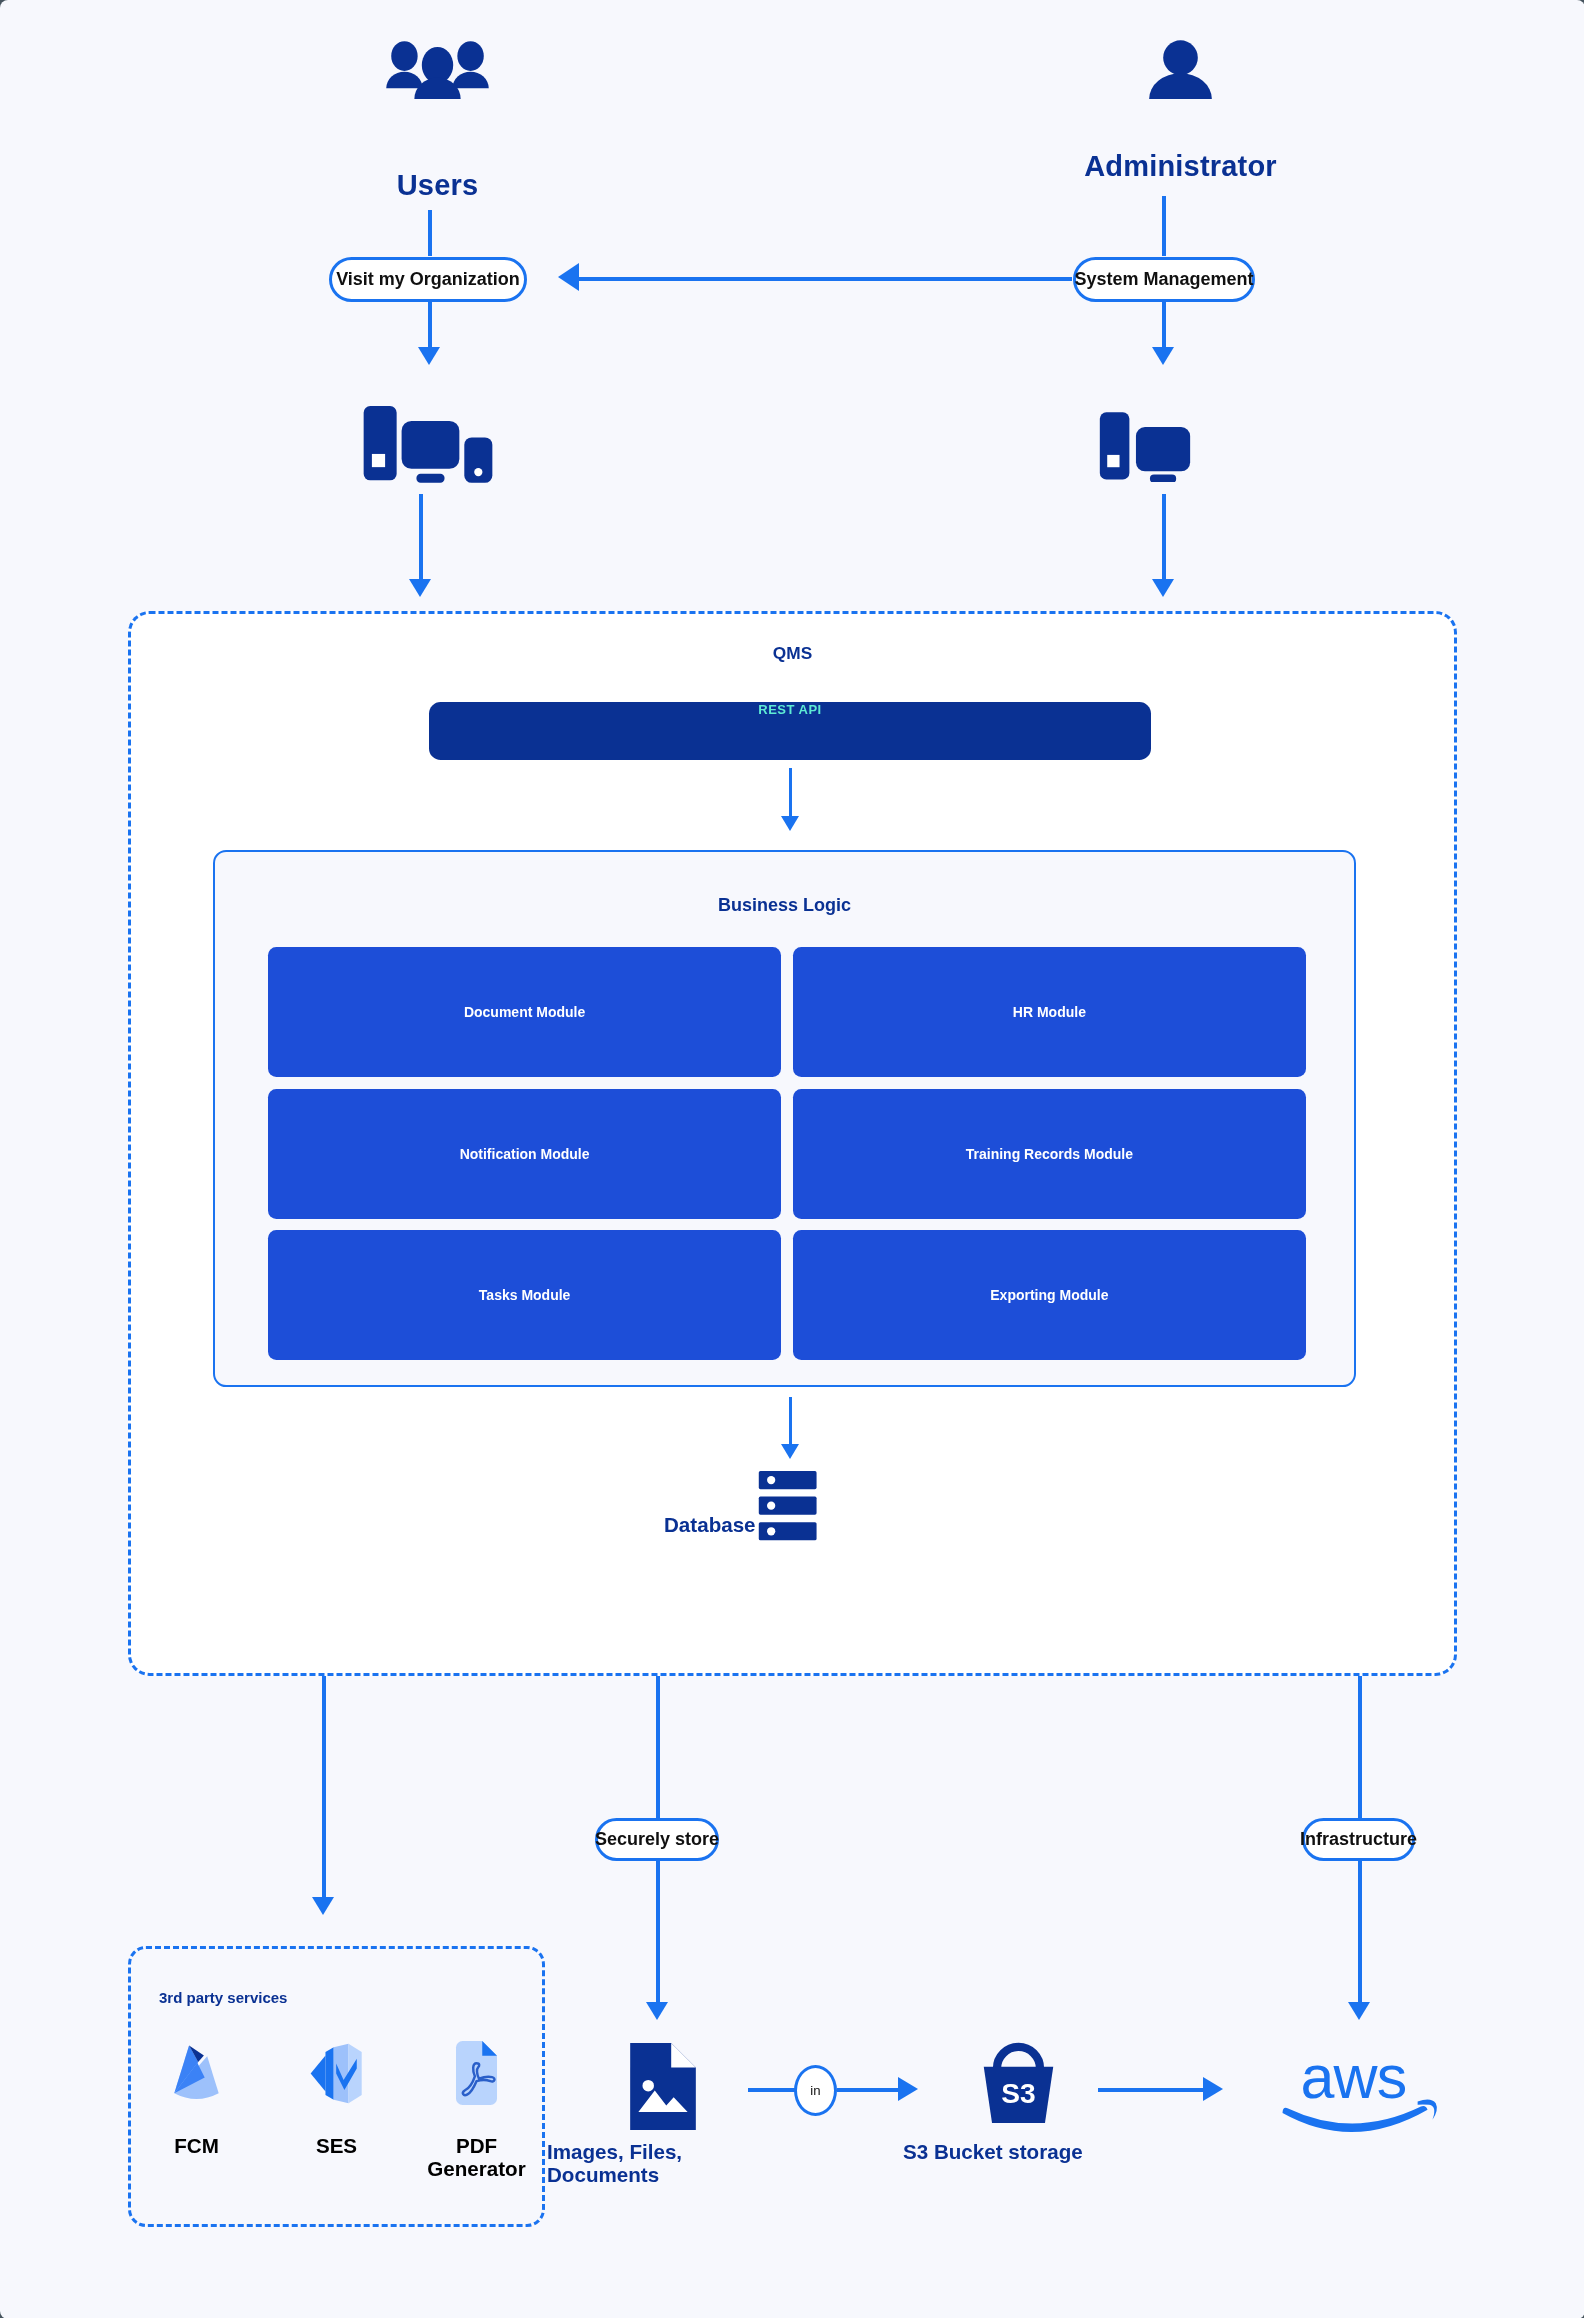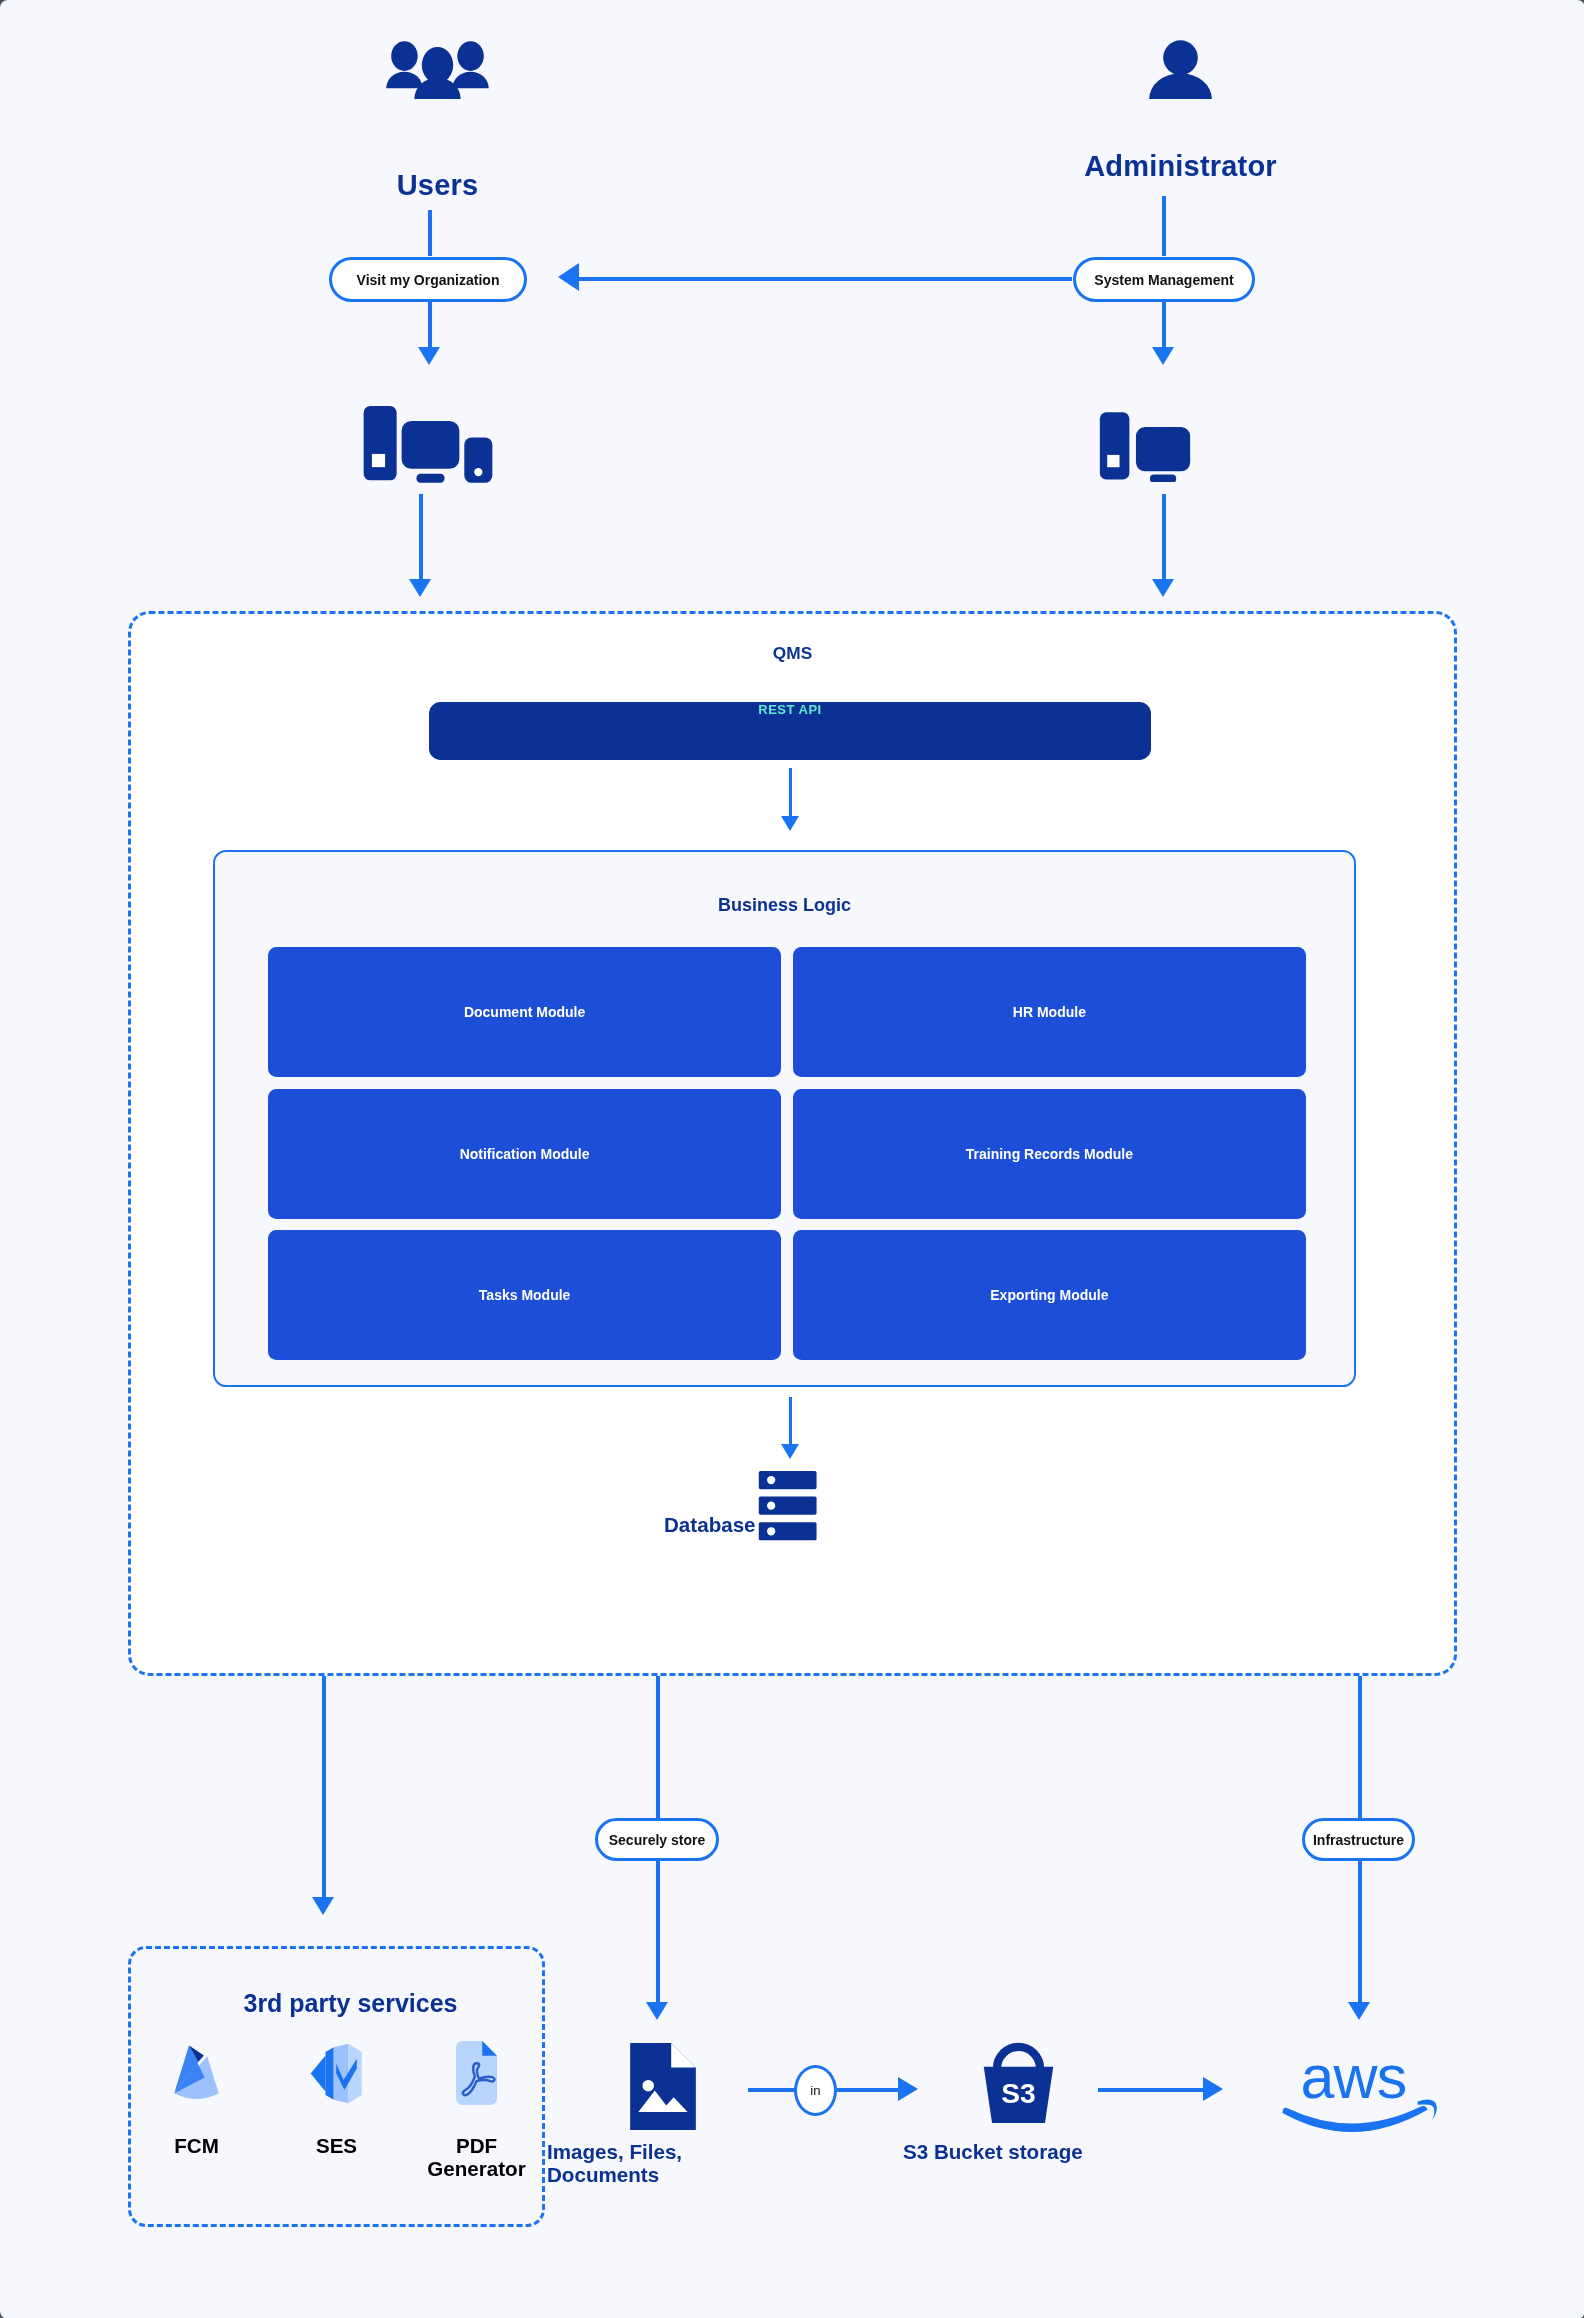--- a/index.html
+++ b/index.html
@@ -46,21 +46,21 @@
 
   .pill {
     position: absolute;
     background: #ffffff;
     border: 3.3px solid #1a73f0;
     border-radius: 30px;
     display: flex;
     align-items: center;
     justify-content: center;
     color: #101010;
-    font-size: 14px;
+    font-size: 18px;
     font-weight: bold;
     white-space: nowrap;
     padding: 0 8.3px;
   }
 
   
   .vline {
     position: absolute;
     width: 4.1px;
     background: #1a73f0;
@@ -178,24 +178,24 @@
     left: 128px; top: 1946px;
     width: 417px; height: 281px;
     border: 3.3px dashed #1a73f0;
     border-radius: 18px;
     background: transparent;
   }
   #tp-title {
     position: absolute;
     left: 0; top: 40px;
     width: 100%;
-    text-align: center;
+    text-align: left;
     color: #0a3193;
     font-weight: bold;
-    font-size: 25px;
+    font-size: 15px;
     padding-left: 28px;
   }
   #tp-items {
     position: absolute;
     left: 0; top: 92px;
     width: 100%;
     display: flex;
     justify-content: center;
     gap: 33px;
   }

